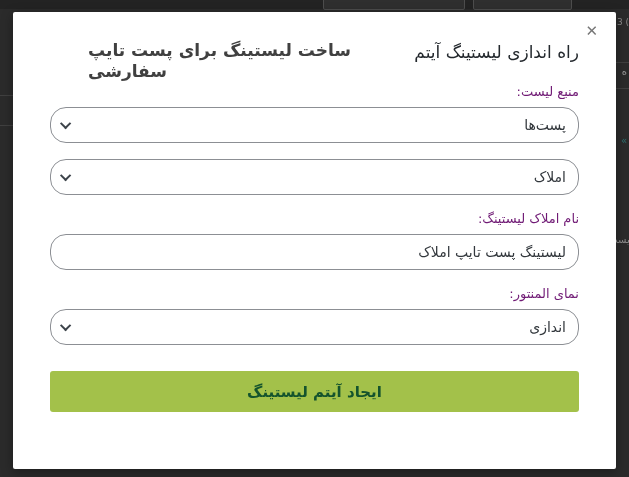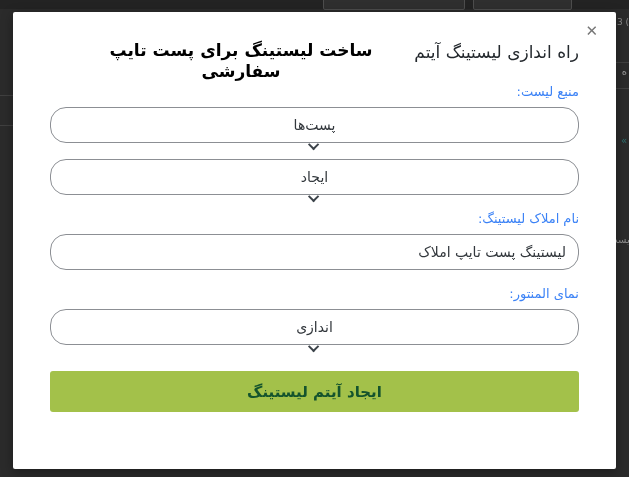--- a/index.html
+++ b/index.html
@@ -43,37 +43,36 @@
   .modal-header {
     display: flex; align-items: flex-start;
     padding: 28px 37px 0 37px;
     min-height: 72px;
   }
   .modal-title {
     font-size: 17px; font-weight: normal; color: #23282d;
     line-height: 24px; white-space: nowrap;
   }
   .modal-subtitle {
-    flex: 1; text-align: center;
-    font-size: 17px; font-weight: bold; color: #000000;
+    flex: 1; text-align: left;
+    font-size: 17px; font-weight: bold; color: #404040;
     line-height: 21px; padding: 0 10px 0 24px;
     max-width: 340px; margin-left: 14px; margin-right: auto;
   }
   .modal-body { padding: 0 37px; }
   .form-group { margin-bottom: 16px; }
   .field-label {
-    display: block; font-size: 13px; color: #3b82f6;
+    display: block; font-size: 13px; color: #701a75;
     line-height: 16px; margin-bottom: 7px;
   }
   .control {
     width: 100%; height: 36px;
     border: 1px solid #8c8f94; border-radius: 16px;
     background: #fff; font-size: 14px; color: #32373c;
     font-family: "DejaVu Sans", sans-serif;
-    flex-direction: column;
   }
   .select-box {
     display: flex; align-items: center; justify-content: space-between;
     padding: 0 12px; cursor: pointer;
   }
   .select-value { line-height: 34px; }
   .chevron {
     width: 8px; height: 8px; flex: 0 0 auto;
     border-left: 2px solid #3c434a; border-bottom: 2px solid #3c434a;
     transform: rotate(-45deg) translateY(-2px);
@@ -120,21 +119,21 @@
     <div class="form-group">
       <label class="field-label">منبع لیست:</label>
       <div class="control select-box">
         <span class="select-value">پست‌ها</span>
         <span class="chevron"></span>
       </div>
     </div>
 
     <div class="form-group">
       <div class="control select-box">
-        <span class="select-value">ایجاد</span>
+        <span class="select-value">املاک</span>
         <span class="chevron"></span>
       </div>
     </div>
 
     <div class="form-group">
       <label class="field-label">نام املاک لیستینگ:</label>
       <input type="text" class="control" value="لیستینگ پست تایپ املاک" style="">
     </div>
 
     <div class="form-group">

